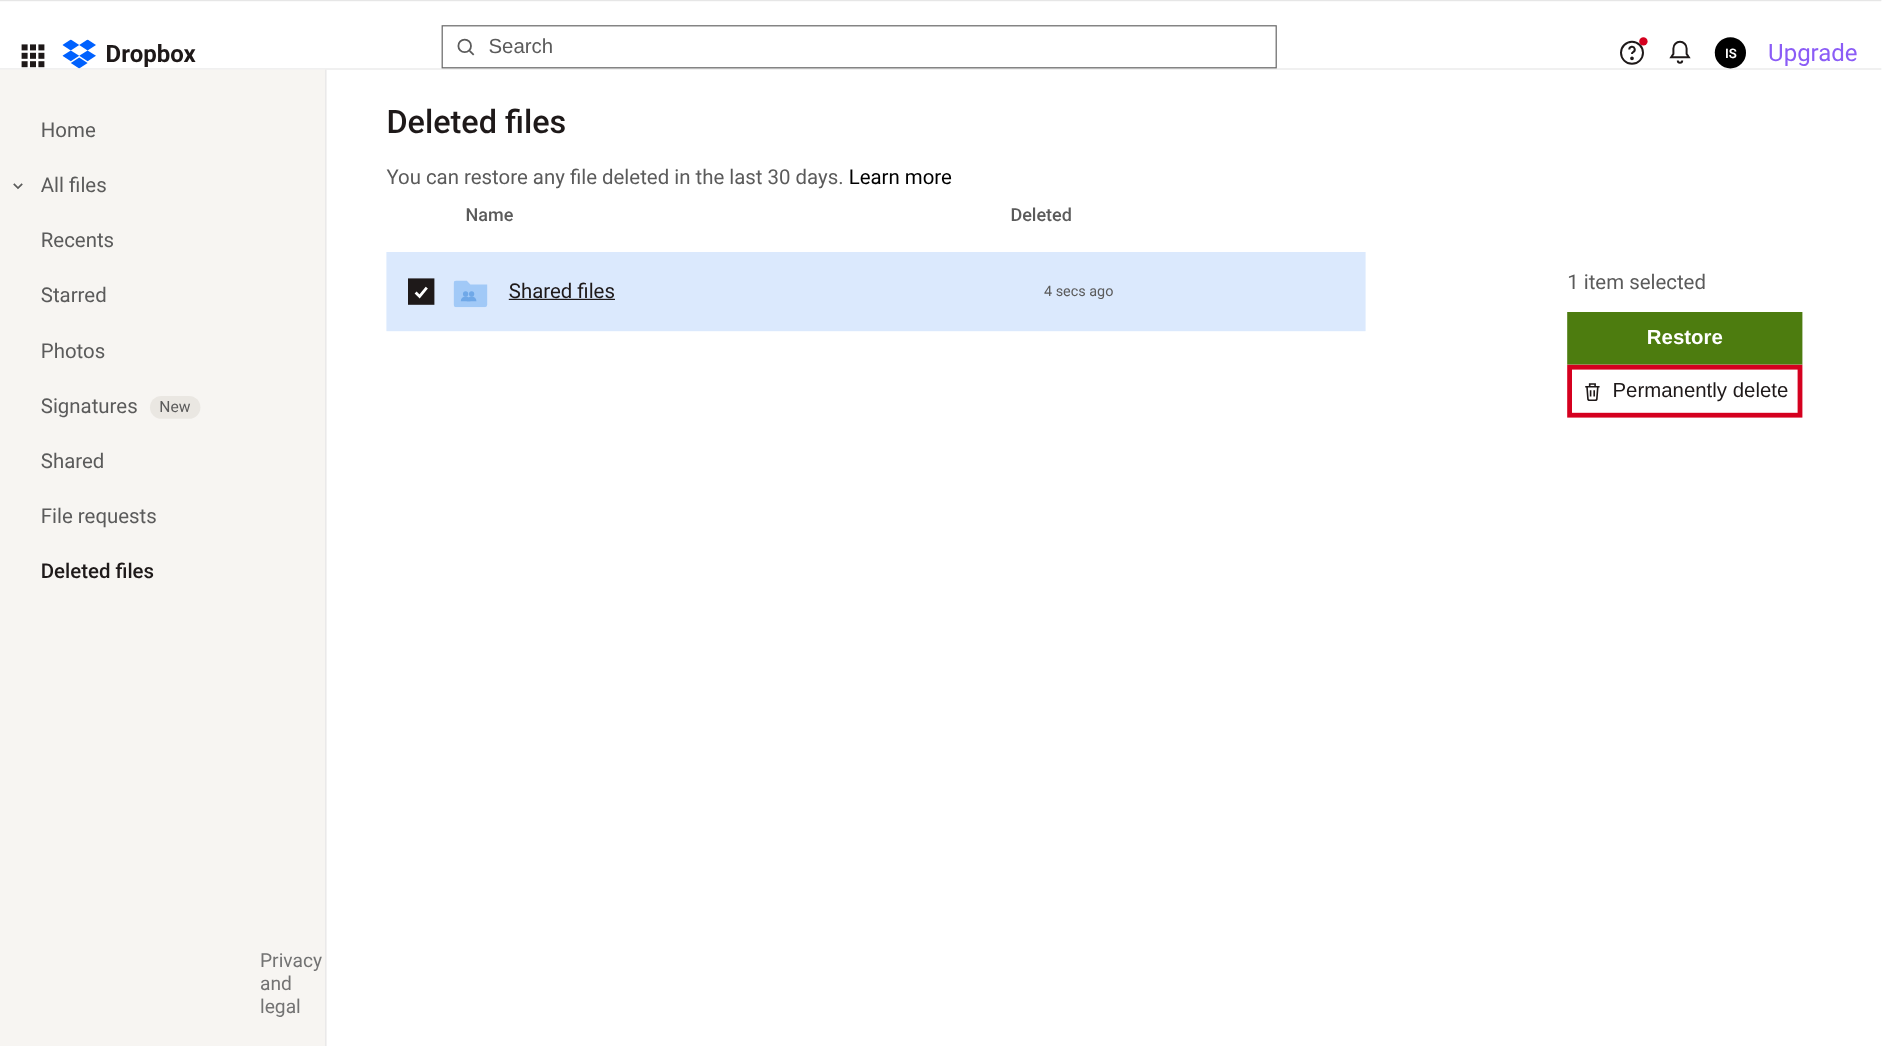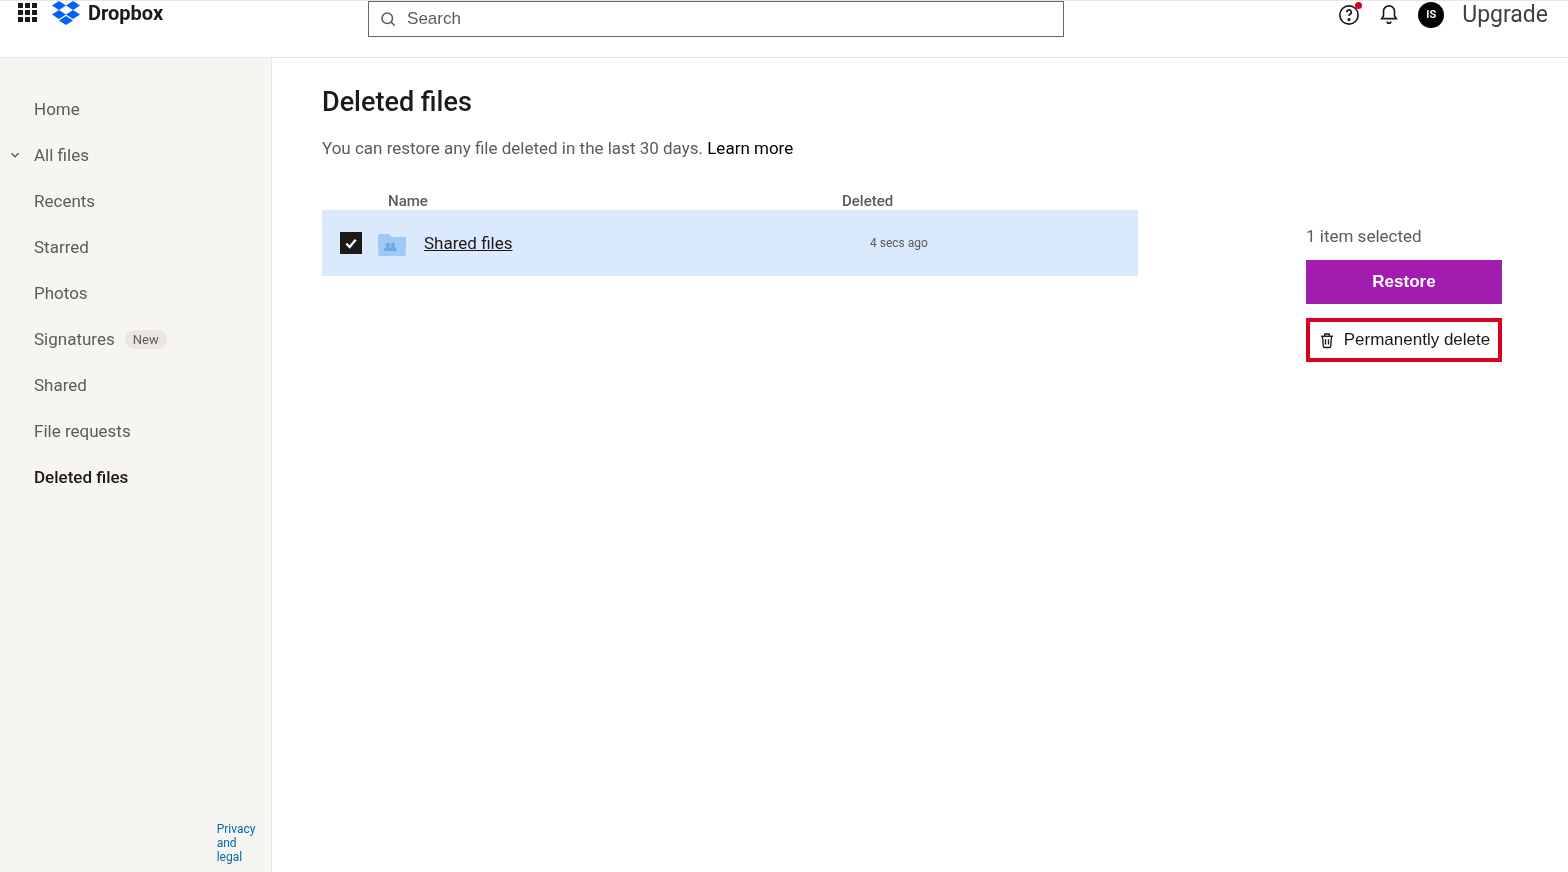--- a/index.html
+++ b/index.html
@@ -11,21 +11,21 @@
     height: 872px;
     overflow: hidden;
   }
 
   
   .header {
     height: 58px;
     border-top: 1px solid #e6e6e6;
     border-bottom: 1px solid #e6e6e6;
     display: flex;
-    align-items: flex-start;
+    align-items: flex-end;
     padding: 0 16px;
     gap: 10px;
     background: #fff;
   }
   .apps-icon {
     width: 22px; height: 22px; display: flex; flex-wrap: wrap; gap: 2px;
     align-content: center; justify-content: center;
     cursor: pointer;
   }
   .apps-icon span {
@@ -52,21 +52,21 @@
   .icon-btn { position: relative; cursor: pointer; display:flex; align-items:center; justify-content:center;}
   .red-dot {
     position: absolute; top: -2px; right: -2px; width: 7px; height: 7px; background: #d5001f;
     border-radius: 50%;
   }
   .avatar {
     width: 26px; height: 26px; border-radius: 50%; background: #000; color: #fff;
     display: flex; align-items: center; justify-content: center; font-size: 11px; font-weight: 600;
     cursor: pointer;
   }
-  .upgrade-link { color: #404040; font-size: 23px; text-decoration: none; cursor: pointer; margin-right: 4px;}
+  .upgrade-link { color: #8b5cf6; font-size: 20px; text-decoration: none; cursor: pointer; margin-right: 4px;}
 
   
   .layout { display: flex; height: calc(872px - 58px); }
   .sidebar {
     width: 272px; background: #f7f5f2; border-right: 1px solid #e6e6e6;
     display: flex; flex-direction: row; padding-top: 28px;
   }
   .nav { list-style: none; }
   .nav li {
     display: flex; align-items: center;
@@ -75,33 +75,33 @@
   }
   .nav li .chevron {
     position: absolute; left: 8px; top: 50%; transform: translateY(-50%);
   }
   .nav li.active { color: #1e1919; font-weight: 500; }
   .badge-new {
     font-size: 13px; background: #eae7e2; color: #5b5b5b; padding: 2px 8px; border-radius: 10px;
     font-weight: 400;
   }
   .sidebar-footer {
-    margin-top: auto; padding: 0 16px 8px 34px; font-size: 12px; color: #0369a1; cursor: pointer;
+    margin-top: auto; padding: 0 16px 24px 34px; font-size: 16px; color: #737373; cursor: pointer;
   }
 
   
   .main { flex: 1; display: flex; }
   .content { flex: 1; padding: 28px 50px 0 50px; }
   .page-title { font-size: 27px; font-weight: 500; color: #1e1919; margin-bottom: 20px;}
   .subtitle { font-size: 17px; color: #5b5b5b; margin-bottom: 12px;}
   .subtitle a { color: #000000; text-decoration: none; cursor: pointer; }
 
   .table { width: 816px; }
   .thead {
-    display: flex; align-items: flex-end; height: 40px; font-size: 15px; color: #5b5b5b; font-weight: 500;
+    display: flex; align-items: flex-start; height: 40px; font-size: 15px; color: #5b5b5b; font-weight: 500;
     padding-left: 66px;
   }
   .col-name { width: 454px; }
   .col-deleted { width: 260px; }
   .row {
     display: flex; align-items: center; height: 66px; background: #dbe9fd;
     padding-left: 18px; gap: 14px;
   }
   .checkbox {
     width: 22px; height: 22px; background: #1e1919; display: flex; align-items: center; justify-content: center;
@@ -111,21 +111,21 @@
   .row-name { width: 432px; font-size: 17px; color: #1e1919; text-decoration: underline; }
   .row-deleted { font-size: 12px; color: #5b5b5b; }
 
   
   .action-panel { width: 262px; padding: 28px 18px 0 0; }
   .selection-text { font-size: 17px; color: #5b5b5b; margin-bottom: 14px; margin-top: 140px;}
   .btn {
     width: 196px; height: 44px; display: flex; align-items: center; justify-content: center;
     font-size: 17px; font-weight: 600; cursor: pointer; gap: 8px;
   }
-  .btn-primary { background: #a21caf; color: #fff; border: none; margin-bottom: 14px; text-align: right;}
+  .btn-primary { background: #4d7c0f; color: #fff; border: none; margin-bottom: 0; text-align: right;}
   .btn-secondary {
     background: #fff; color: #1e1919; border: 4px solid #d5001f; font-weight: 500;
   }
 </style>
 </head>
 <body>
 
 <div class="header">
   <div class="apps-icon">
     <span></span>

